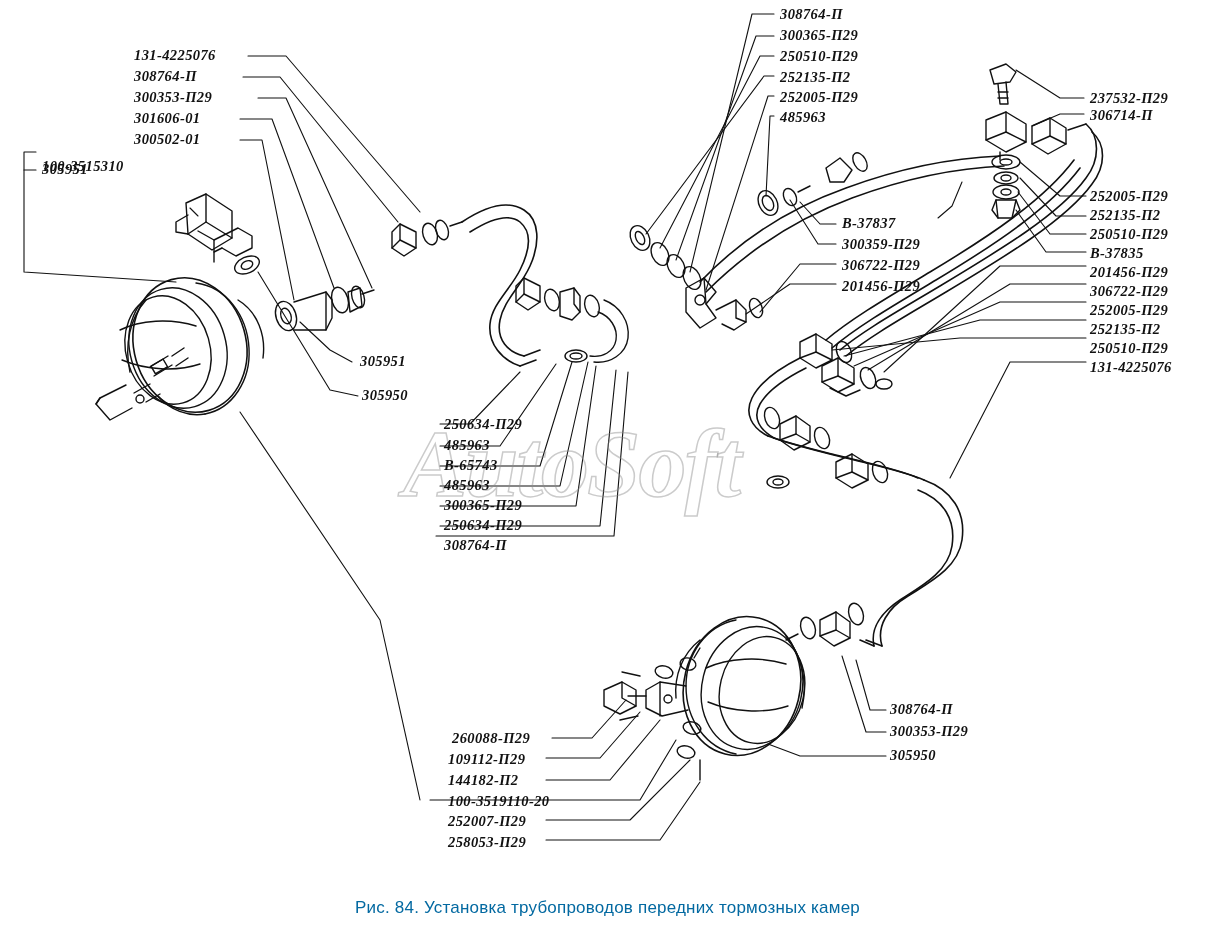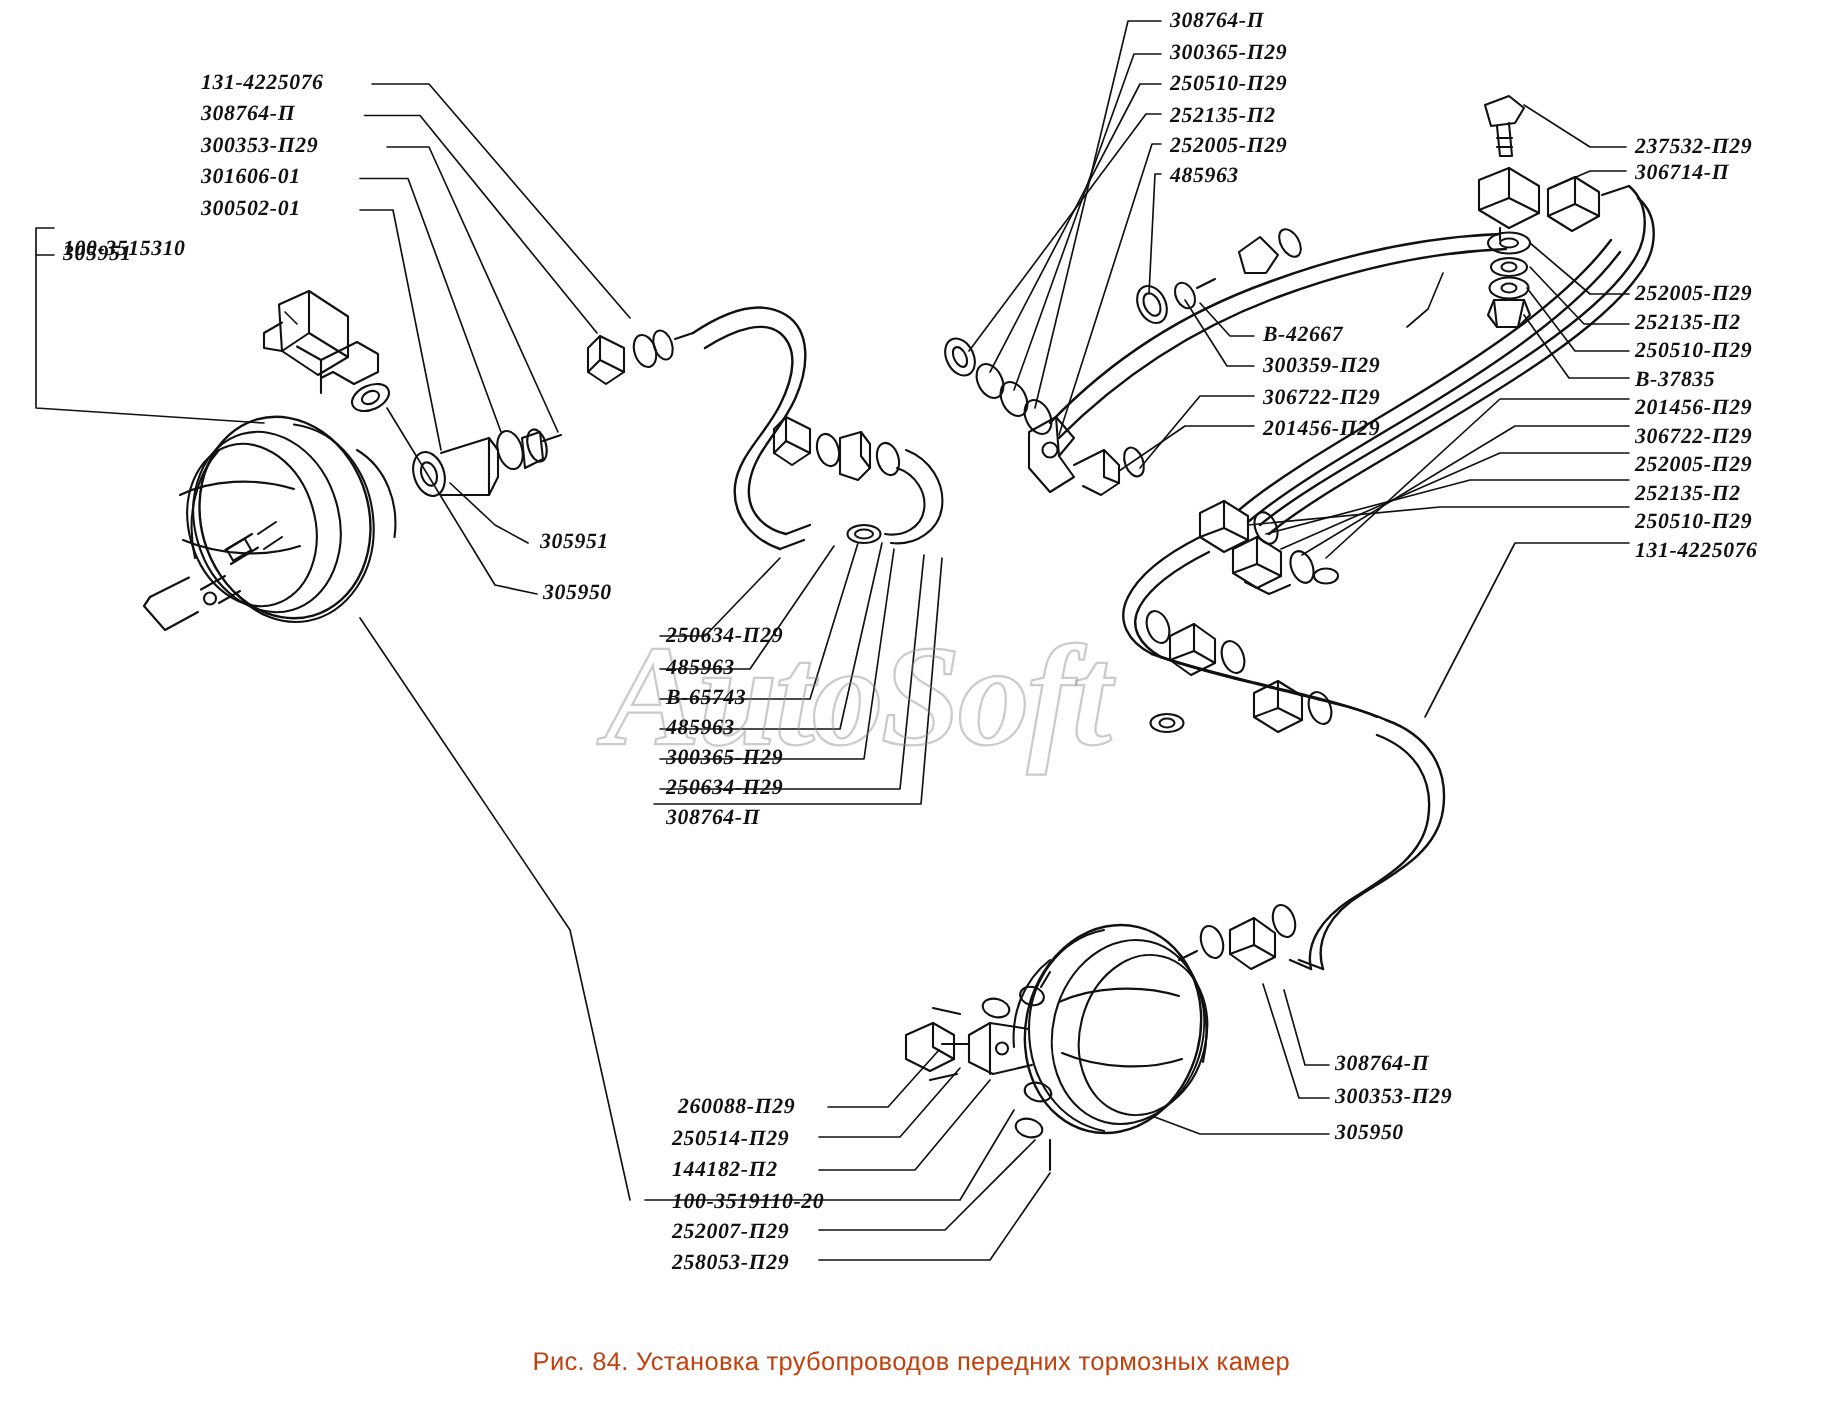--- a/index.html
+++ b/index.html
@@ -35,21 +35,21 @@
     text-align: right;
   }
   .caption {
     position: absolute;
     left: 0;
     top: 898px;
     width: 1215px;
     text-align: center;
     font-family: "Liberation Sans", sans-serif;
     font-size: 17px;
-    color: #c2410c;
+    color: #0369a1;
     letter-spacing: 0.2px;
   }
   .watermark {
     position: absolute;
     left: 355px;
     top: 408px;
     font-family: "Liberation Serif", serif;
     font-size: 96px;
     font-weight: bold;
     font-style: italic;
@@ -362,21 +362,21 @@
   <div class="label" style="left:360px; top:352px;">305951</div>
   <div class="label" style="left:362px; top:386px;">305950</div>
 
   <div class="label" style="left:780px; top:5px;">308764-П</div>
   <div class="label" style="left:780px; top:26px;">300365-П29</div>
   <div class="label" style="left:780px; top:47px;">250510-П29</div>
   <div class="label" style="left:780px; top:68px;">252135-П2</div>
   <div class="label" style="left:780px; top:88px;">252005-П29</div>
   <div class="label" style="left:780px; top:108px;">485963</div>
 
-  <div class="label" style="left:842px; top:214px;">В-42667</div>
+  <div class="label" style="left:842px; top:214px;">В-37837</div>
   <div class="label" style="left:842px; top:235px;">300359-П29</div>
   <div class="label" style="left:842px; top:256px;">306722-П29</div>
   <div class="label" style="left:842px; top:277px;">201456-П29</div>
 
   <div class="label" style="left:1090px; top:89px;">237532-П29</div>
   <div class="label" style="left:1090px; top:106px;">306714-П</div>
   <div class="label" style="left:1090px; top:187px;">252005-П29</div>
   <div class="label" style="left:1090px; top:206px;">252135-П2</div>
   <div class="label" style="left:1090px; top:225px;">250510-П29</div>
   <div class="label" style="left:1090px; top:244px;">В-37835</div>
@@ -393,20 +393,20 @@
   <div class="label" style="left:444px; top:476px;">485963</div>
   <div class="label" style="left:444px; top:496px;">300365-П29</div>
   <div class="label" style="left:444px; top:516px;">250634-П29</div>
   <div class="label" style="left:444px; top:536px;">308764-П</div>
 
   <div class="label" style="left:890px; top:700px;">308764-П</div>
   <div class="label" style="left:890px; top:722px;">300353-П29</div>
   <div class="label" style="left:890px; top:746px;">305950</div>
 
   <div class="label" style="left:452px; top:729px;">260088-П29</div>
-  <div class="label" style="left:448px; top:750px;">250514-П29</div>
+  <div class="label" style="left:448px; top:750px;">109112-П29</div>
   <div class="label" style="left:448px; top:771px;">144182-П2</div>
   <div class="label" style="left:448px; top:792px;">100-3519110-20</div>
   <div class="label" style="left:448px; top:812px;">252007-П29</div>
   <div class="label" style="left:448px; top:833px;">258053-П29</div>
 
   <div class="caption">Рис. 84. Установка трубопроводов передних тормозных камер</div>
 </div>
 
 </body></html>

